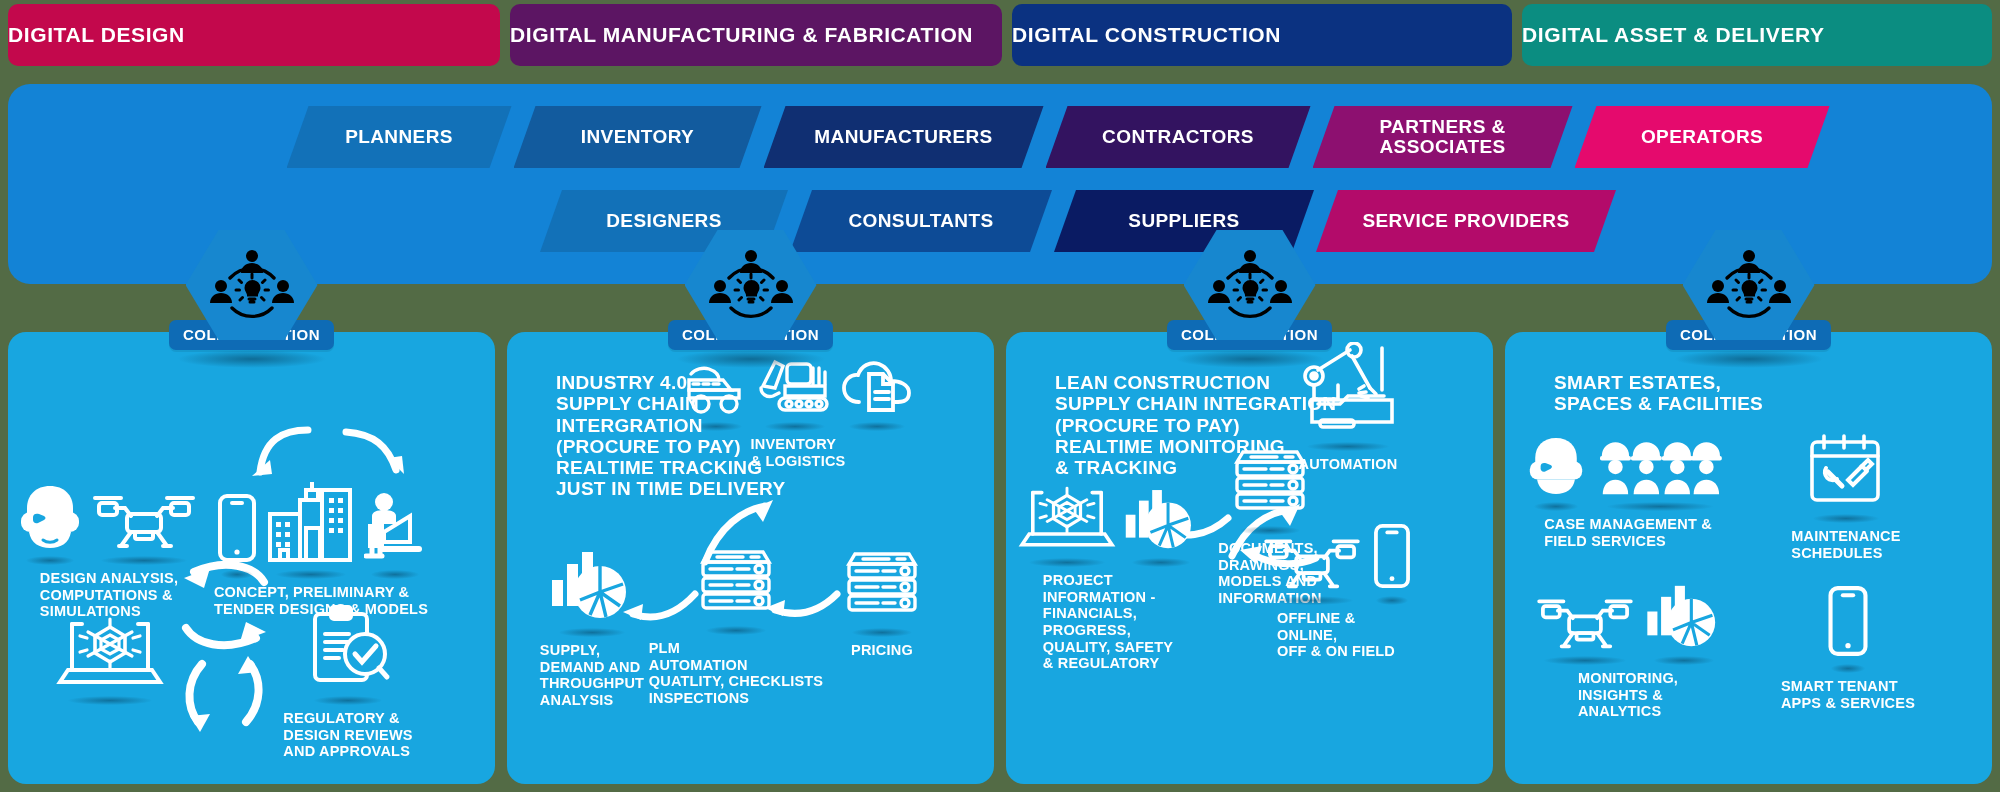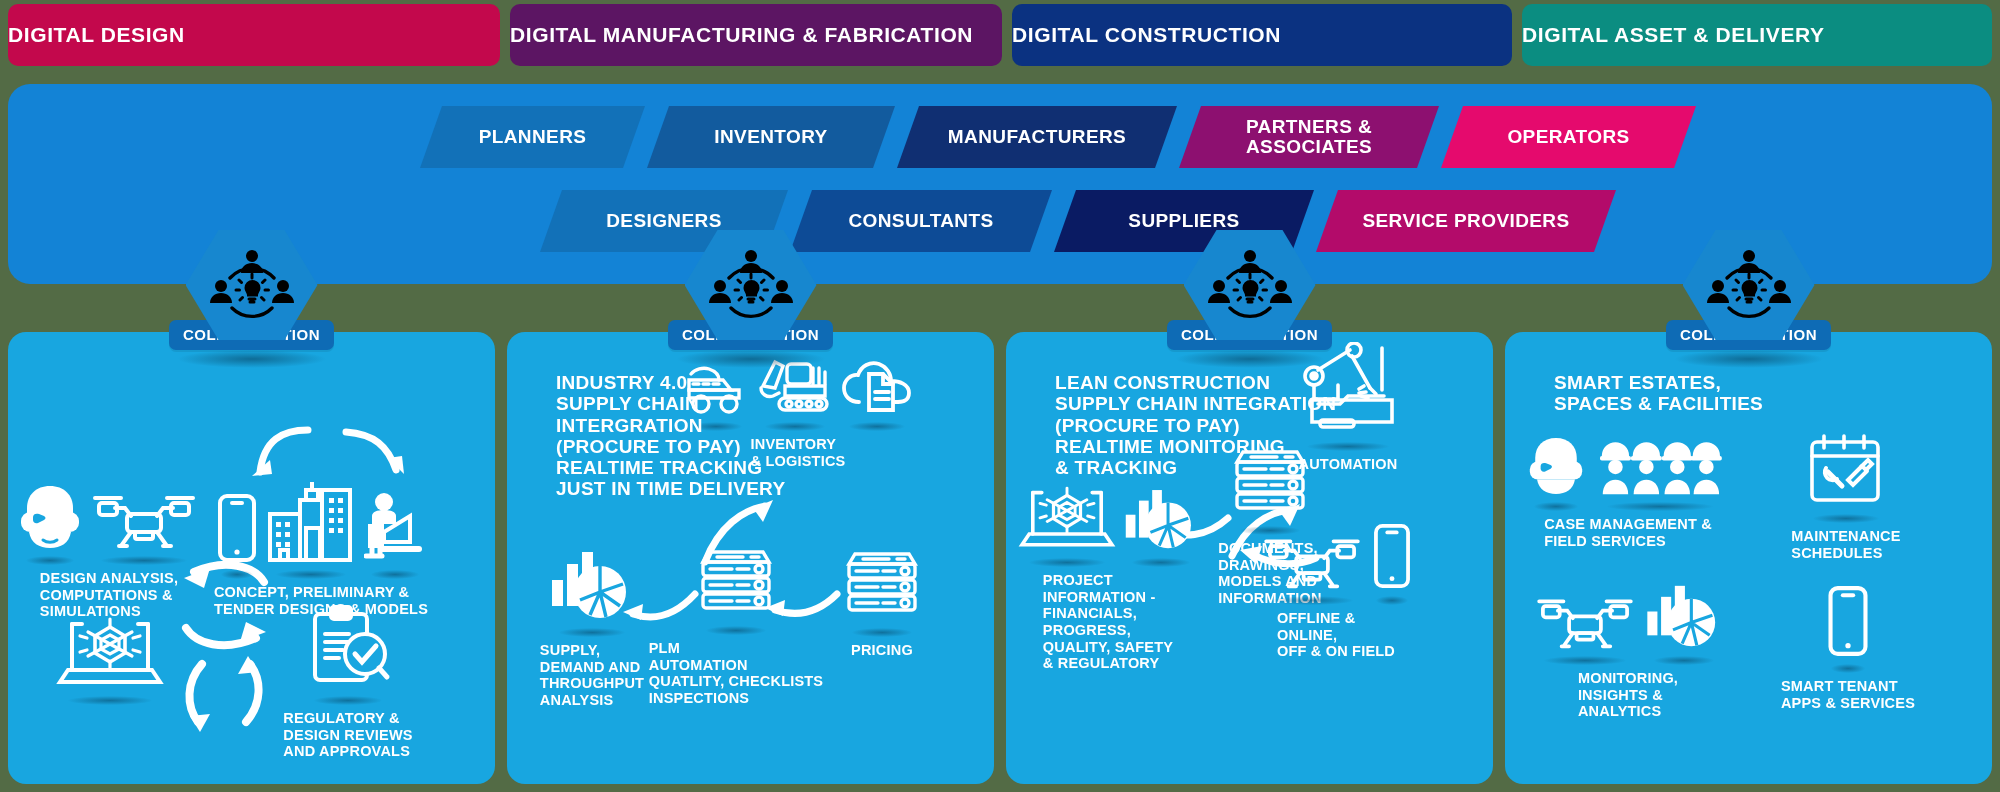--- a/index.html
+++ b/index.html
@@ -142,20 +142,23 @@
 
     <div class="hexrow r1">
       <div class="hex first" style="background:#1271b8;width:225px">
           <span>PLANNERS</span>
         </div>
       <div class="hex" style="background:#125b9e;width:248px">
           <span>INVENTORY</span>
         </div>
       <div class="hex" style="background:#102f72;width:280px">
           <span>MANUFACTURERS</span>
+        </div>
+      <div class="hex" style="background:#331360;width:265px">
+          <span>CONTRACTORS</span>
         </div>
       <div class="hex" style="background:#8d1070;width:260px">
           <span>PARTNERS &amp;
 ASSOCIATES</span>
         </div>
       <div class="hex" style="background:#e50a6d;width:255px">
           <span>OPERATORS</span>
         </div>
     </div>
 

